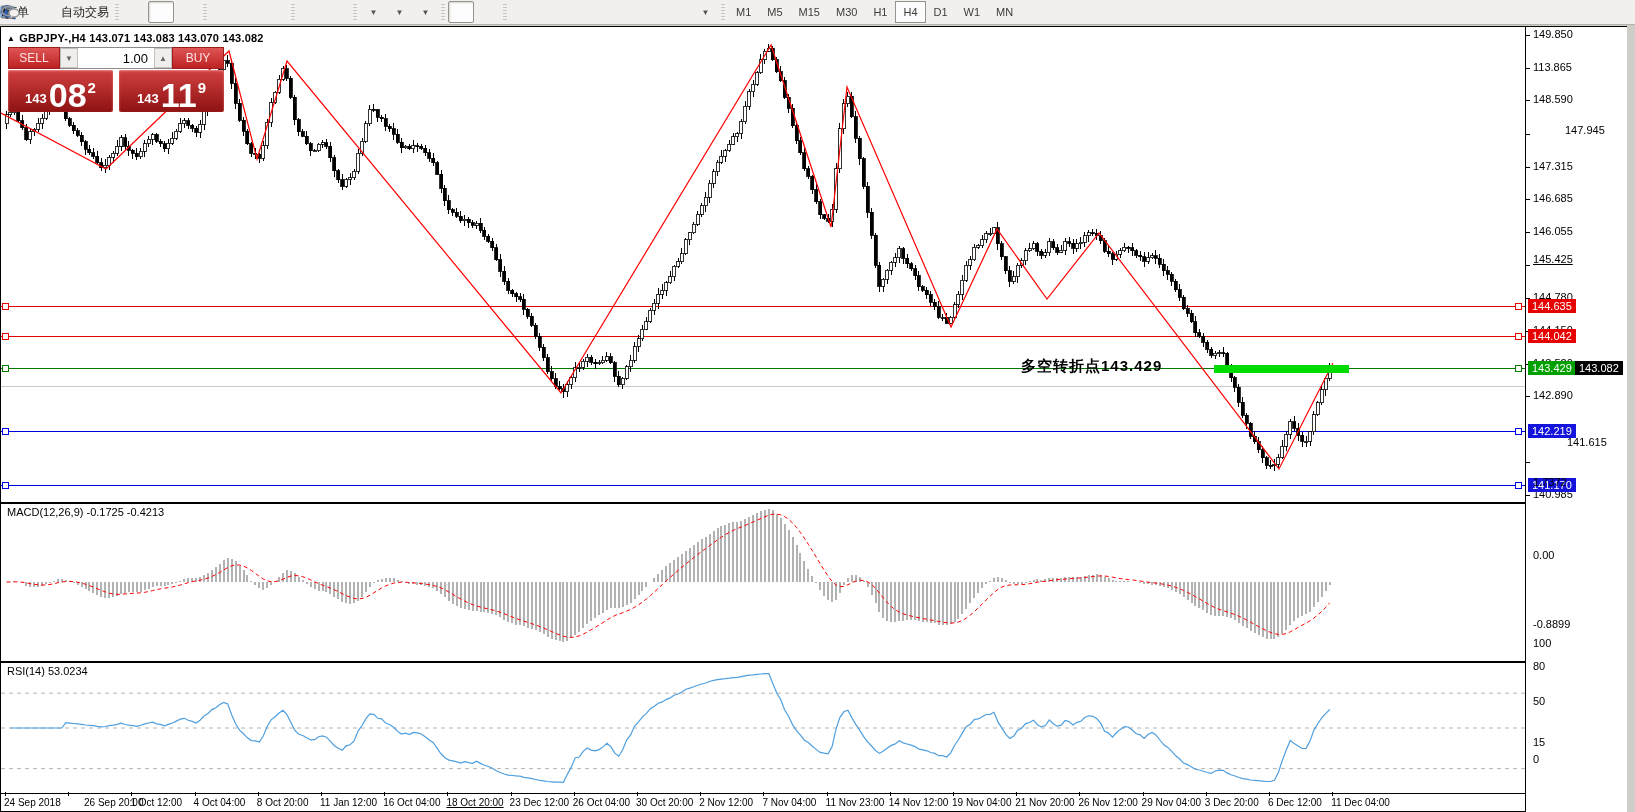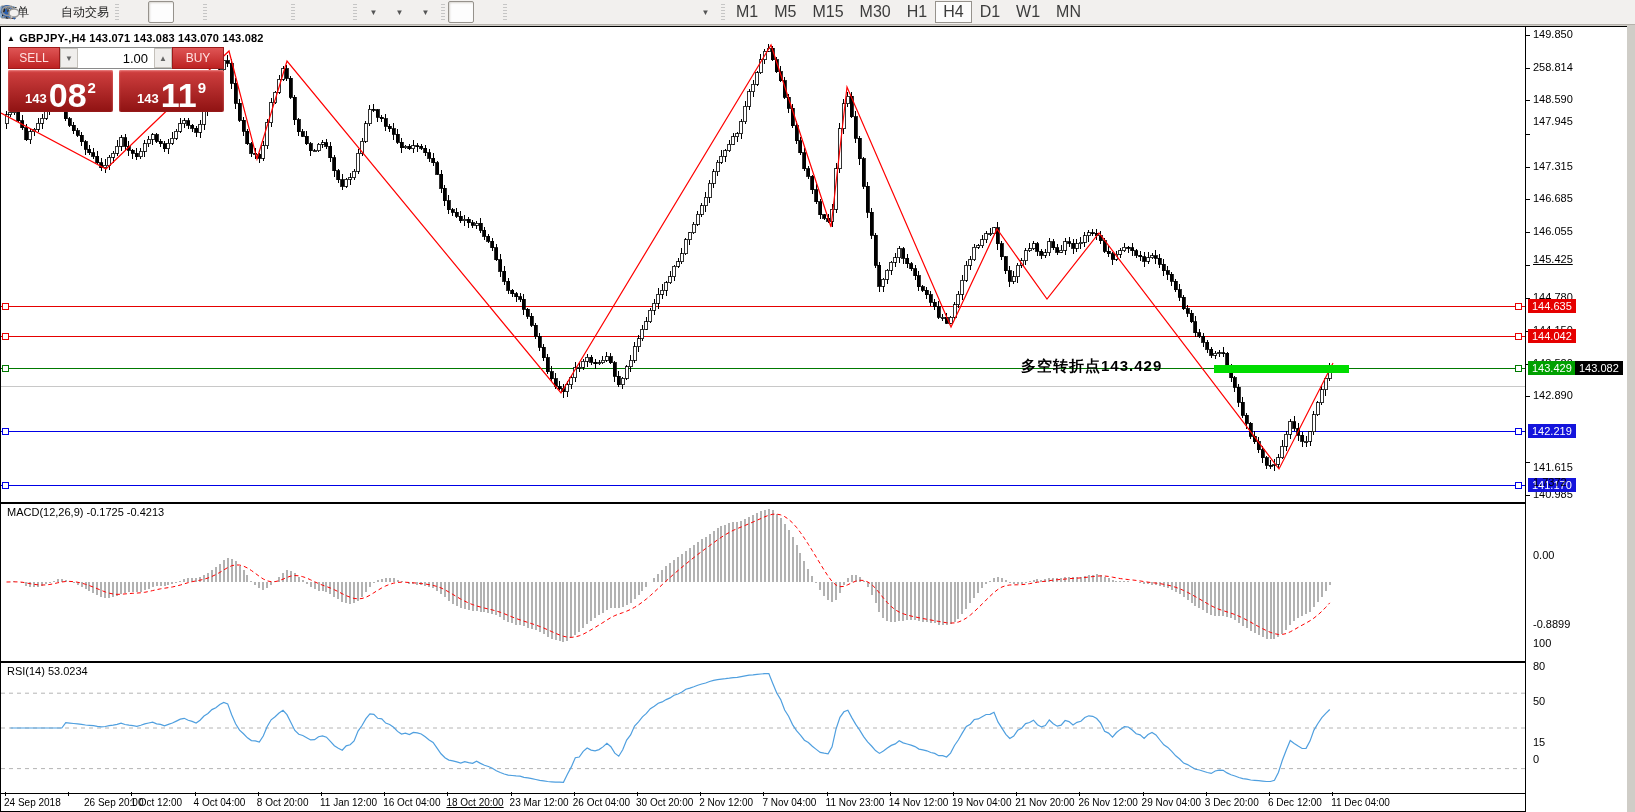--- a/index.html
+++ b/index.html
@@ -6,21 +6,21 @@
   body{width:1635px;height:812px;position:relative;background:#cfcdc7;
        font-family:"Liberation Sans",sans-serif;overflow:hidden;
        -webkit-font-smoothing:none}
   
   .tb{position:absolute;top:0;left:0;width:1635px;height:25px;background:#f2f0ee;
       border-bottom:1px solid #b6b2ac;display:flex;align-items:center;padding:0 2px;box-sizing:border-box}
   .grip{width:4px;height:16px;margin:0 3px;background:repeating-linear-gradient(#bbb 0 1px,transparent 1px 3px);opacity:.8}
   .tbtn{height:20px;min-width:20px;padding:0 2px;display:flex;align-items:center;justify-content:center;
         border:1px solid transparent;border-radius:2px;color:#333;font-size:11px;gap:2px;cursor:default}
   .tbtn.active{background:#fdfdfd;border-color:#96928c;box-shadow:inset 1px 1px 2px #d8d5d0}
-  .tf{padding:0 7px;height:20px;display:flex;align-items:center;font-size:16px;color:#3c3c3c;border:1px solid transparent}
+  .tf{padding:0 7px;height:20px;display:flex;align-items:center;font-size:11px;color:#3c3c3c;border:1px solid transparent}
   .tf.active{background:#fcfcfc;border-color:#96928c}
   .caret{font-size:8px;color:#555;margin-left:1px}
   .cnlabel{font-size:12px;color:#222}
   .tbright{margin-left:auto;display:flex;align-items:center;gap:10px;padding-right:14px}
   
   #win{position:absolute;top:26px;left:0;width:1627px;height:786px;background:#fff;
        border:1px solid #000;box-sizing:border-box}
   #plotwrap{position:absolute;left:0;top:0;width:1524px;height:475px}
   #axis{position:absolute;left:1524px;top:0;width:101px;height:786px;border-left:1px solid #000;background:#fff}
   .divider{position:absolute;left:0;width:1625px;height:2px;background:#000}
@@ -1326,21 +1326,21 @@
       <div class="dlab" style="left: 192.6px;">4 Oct 04:00</div>
       <div class="dtick" style="left: 193.6px;"></div>
       <div class="dlab" style="left: 255.8px; text-align: right;">8 Oct 20:00</div>
       <div class="dtick" style="left: 256.8px;"></div>
       <div class="dlab" style="left: 319px;">11 Jan 12:00</div>
       <div class="dtick" style="left: 320px;"></div>
       <div class="dlab" style="left: 382.2px;">16 Oct 04:00</div>
       <div class="dtick" style="left: 383.2px;"></div>
       <div class="dlab" style="left: 445.4px; text-decoration: underline;">18 Oct 20:00</div>
       <div class="dtick" style="left: 446.4px;"></div>
-      <div class="dlab" style="left: 508.6px;">23 Mar 12:00</div>
+      <div class="dlab" style="left: 508.6px;">23 Dec 12:00</div>
       <div class="dtick" style="left: 509.6px;"></div>
       <div class="dlab" style="left: 571.8px;">26 Oct 04:00</div>
       <div class="dtick" style="left: 572.8px;"></div>
       <div class="dlab" style="left: 635px;">30 Oct 20:00</div>
       <div class="dtick" style="left: 636px;"></div>
       <div class="dlab" style="left: 698.2px;">2 Nov 12:00</div>
       <div class="dtick" style="left: 699.2px;"></div>
       <div class="dlab" style="left: 761.4px;">7 Nov 04:00</div>
       <div class="dtick" style="left: 762.4px;"></div>
       <div class="dlab" style="left: 824.6px;">11 Nov 23:00</div>
@@ -1360,43 +1360,43 @@
       <div class="dlab" style="left: 1267px;">6 Dec 12:00</div>
       <div class="dtick" style="left: 1268px;"></div>
       <div class="dlab" style="left: 1330.2px;">11 Dec 04:00</div>
       <div class="dtick" style="left: 1331.2px;"></div>
     </div>
 
   <div id="axis">
       <div class="ytick" style="top: 8px;"></div>
       <div class="ylab" style="top: 1px;">149.850</div>
       <div class="ytick" style="top: 40.697px;"></div>
-      <div class="ylab" style="top: 33.697px;">258.814</div>
+      <div class="ylab" style="top: 33.697px;">113.865</div>
       <div class="ytick" style="top: 73.394px;"></div>
       <div class="ylab" style="top: 66.394px;">148.590</div>
       <div class="ytick" style="top: 106.87px;"></div>
-      <div class="ylab" style="top: 88px;">147.945</div>
+      <div class="ylab" style="top: 97px; margin-left: 32px;">147.945</div>
       <div class="ytick" style="top: 139.566px;"></div>
       <div class="ylab" style="top: 132.566px;">147.315</div>
       <div class="ytick" style="top: 172.263px;"></div>
       <div class="ylab" style="top: 165.263px;">146.685</div>
       <div class="ytick" style="top: 204.96px;"></div>
       <div class="ylab" style="top: 197.96px;">146.055</div>
       <div class="ytick" style="top: 237.657px;"></div>
       <div class="ylab" style="top: 226px; text-decoration: underline;">145.425</div>
       <div class="ytick" style="top: 271.133px;"></div>
       <div class="ylab" style="top: 264.133px;">144.780</div>
       <div class="ytick" style="top: 303.83px;"></div>
       <div class="ylab" style="top: 296.83px;">144.150</div>
       <div class="ytick" style="top: 336.527px;"></div>
       <div class="ylab" style="top: 329.527px;">143.520</div>
       <div class="ytick" style="top: 369.224px;"></div>
       <div class="ylab" style="top: 362.224px;">142.890</div>
       <div class="ytick" style="top: 435.396px;"></div>
-      <div class="ylab" style="top: 434px;">141.615</div>
+      <div class="ylab" style="top: 409px; margin-left: 34px;">141.615</div>
       <div class="ytick" style="top: 468.093px;"></div>
       <div class="ylab" style="top: 461.093px;">140.985</div>
       <div class="plab" style="top: 271.659px; background: rgb(230, 0, 0);">144.635</div>
       <div class="plab" style="top: 302.435px; background: rgb(230, 0, 0);">144.042</div>
       <div class="plab" style="top: 334.25px; background: rgb(0, 160, 0);">143.429</div>
       <div class="plab" style="top: 334px; background: rgb(0, 0, 0); margin-left: 47px;">143.082</div>
       <div class="plab" style="top: 397.049px; background: rgb(20, 20, 220);">142.219</div>
       <div class="plab" style="top: 451.492px; background: rgb(20, 20, 220);">141.170</div>
       <div class="ylab" style="top: 449px;">1.7372</div>
       <div class="ylab" style="top: 522px;">0.00</div>

